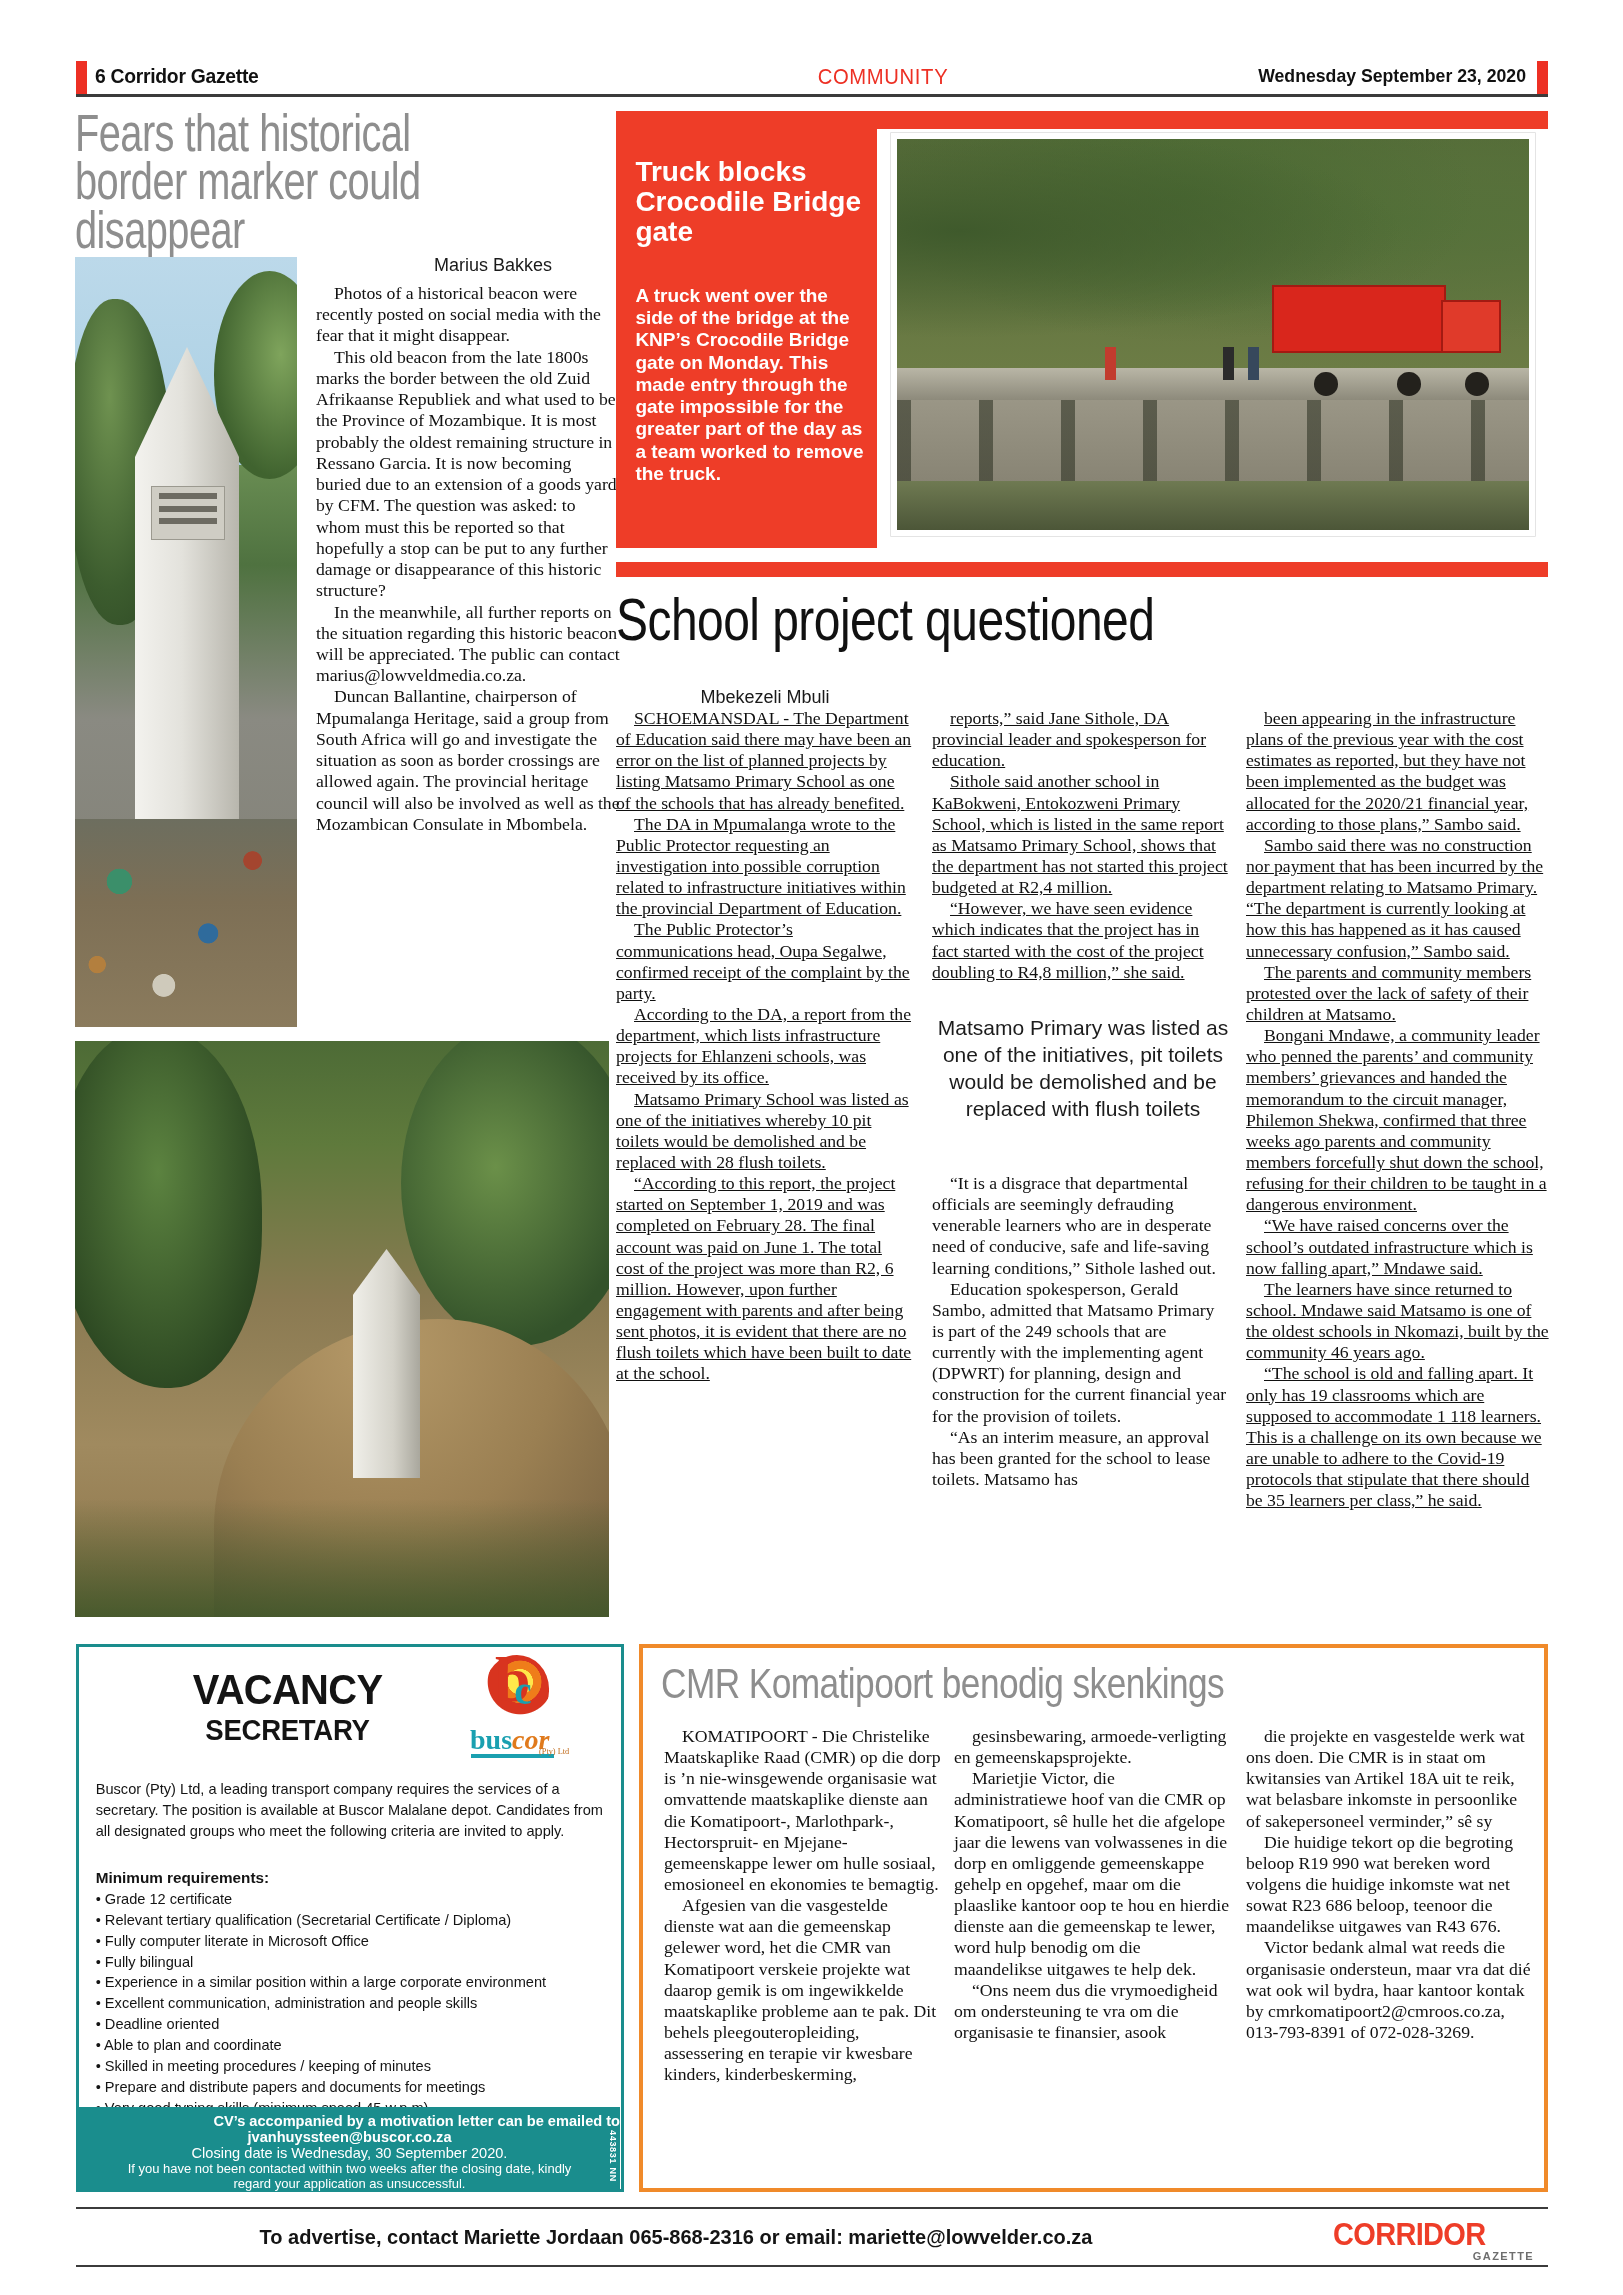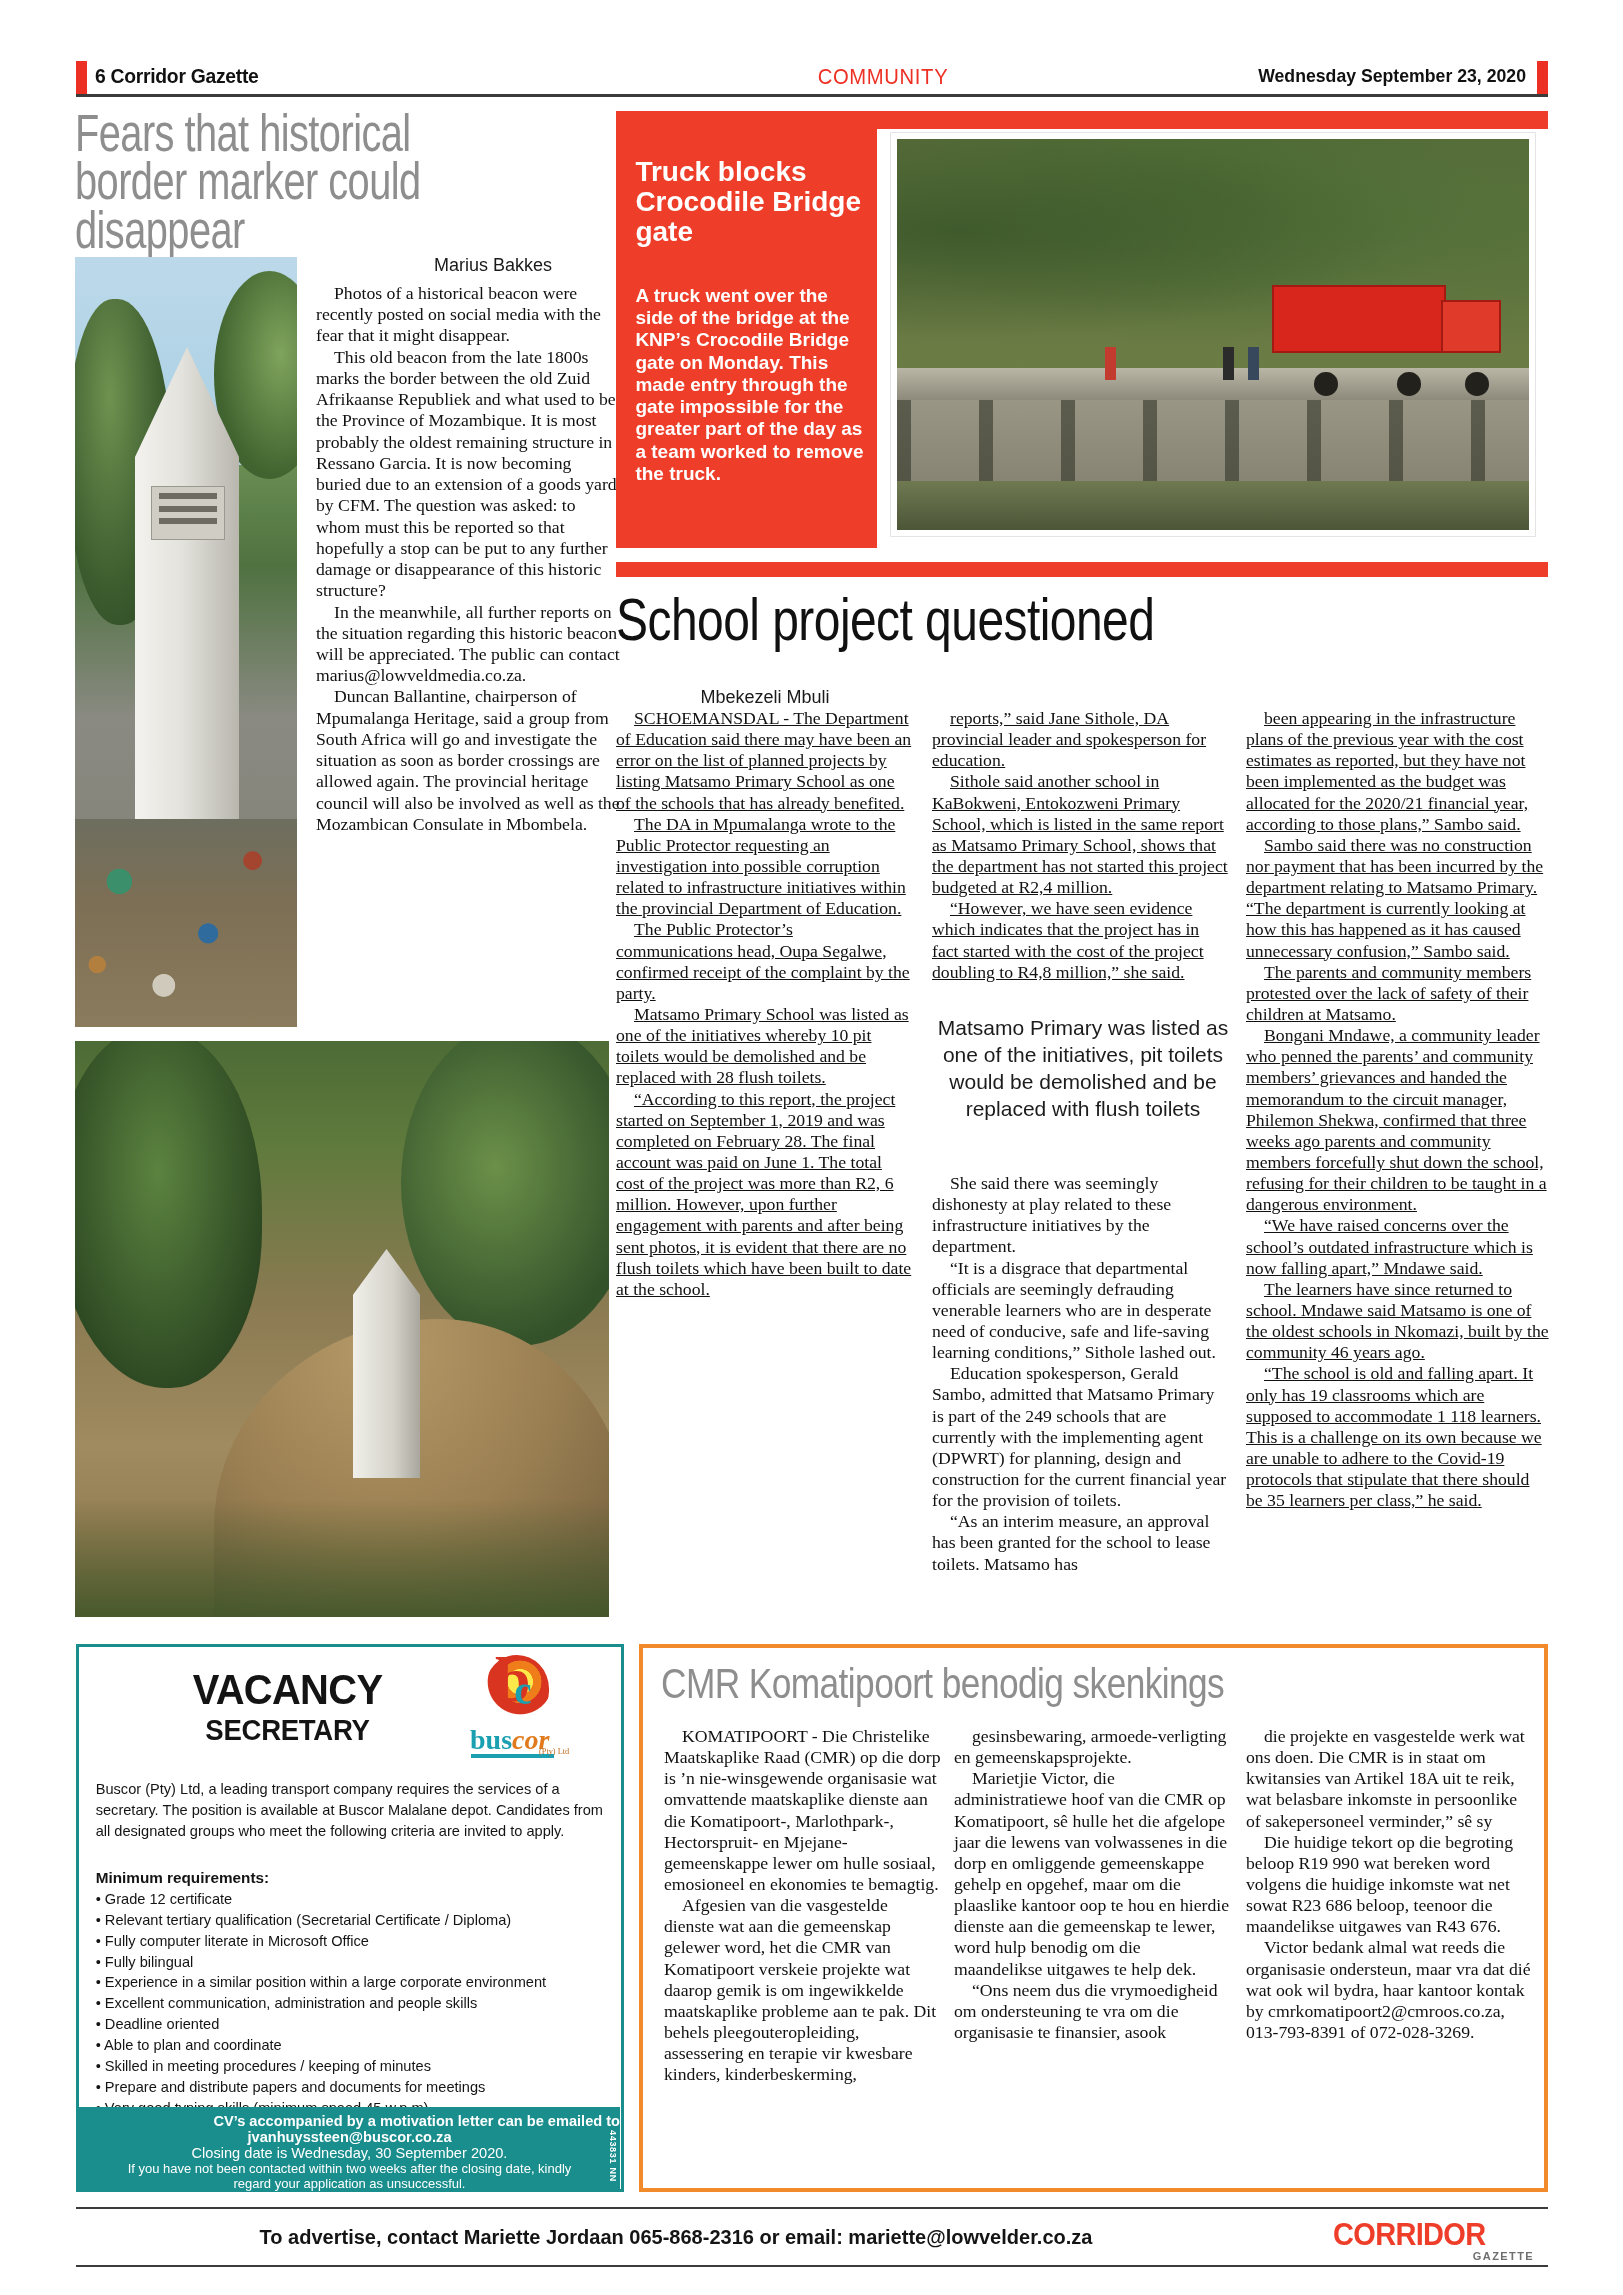--- a/index.html
+++ b/index.html
@@ -426,34 +426,34 @@
     <div class="truck-red-bottom"></div>
   </div>
 
   <div class="school-head">School project questioned</div>
   <div class="school-byline">Mbekezeli Mbuli</div>
 
   <div class="school-col sc1">
     <p>SCHOEMANSDAL - The Department of Education said there may have been an error on the list of planned projects by listing Matsamo Primary School as one of the schools that has already benefited.</p>
     <p>The DA in Mpumalanga wrote to the Public Protector requesting an investigation into possible corruption related to infrastructure initiatives within the provincial Department of Education.</p>
     <p>The Public Protector’s communications head, Oupa Segalwe, confirmed receipt of the complaint by the party.</p>
+    <p>According to the DA, a report from the department, which lists infrastructure projects for Ehlanzeni schools, was received by its office.</p>
     <p>Matsamo Primary School was listed as one of the initiatives whereby 10 pit toilets would be demolished and be replaced with 28 flush toilets.</p>
     <p>“According to this report, the project started on September 1, 2019 and was completed on February 28. The final account was paid on June 1. The total cost of the project was more than R2, 6 million. However, upon further engagement with parents and after being sent photos, it is evident that there are no flush toilets which have been built to date at the school.</p>
   </div>
 
   <div class="school-col sc2">
     <p>reports,” said Jane Sithole, DA provincial leader and spokesperson for education.</p>
     <p>Sithole said another school in KaBokweni, Entokozweni Primary School, which is listed in the same report as Matsamo Primary School, shows that the department has not started this project budgeted at R2,4 million.</p>
     <p>“However, we have seen evidence which indicates that the project has in fact started with the cost of the project doubling to R4,8 million,” she said.</p>
   </div>
 
   <div class="pullquote">Matsamo Primary was listed as one of the initiatives, pit toilets would be demolished and be replaced with flush toilets</div>
 
   <div class="sc2-after">
-    <p>She said there was seemingly dishonesty at play related to these infrastructure initiatives by the department.</p>
     <p>“It is a disgrace that departmental officials are seemingly defrauding venerable learners who are in desperate need of conducive, safe and life-saving learning conditions,” Sithole lashed out.</p>
     <p>Education spokesperson, Gerald Sambo, admitted that Matsamo Primary is part of the 249 schools that are currently with the implementing agent (DPWRT) for planning, design and construction for the current financial year for the provision of toilets.</p>
     <p>“As an interim measure, an approval has been granted for the school to lease toilets. Matsamo has</p>
   </div>
 
   <div class="school-col sc3">
     <p>been appearing in the infrastructure plans of the previous year with the cost estimates as reported, but they have not been implemented as the budget was allocated for the 2020/21 financial year, according to those plans,” Sambo said.</p>
     <p>Sambo said there was no construction nor payment that has been incurred by the department relating to Matsamo Primary. “The department is currently looking at how this has happened as it has caused unnecessary confusion,” Sambo said.</p>
     <p>The parents and community members protested over the lack of safety of their children at Matsamo.</p>
     <p>Bongani Mndawe, a community leader who penned the parents’ and community members’ grievances and handed the memorandum to the circuit manager, Philemon Shekwa, confirmed that three weeks ago parents and community members forcefully shut down the school, refusing for their children to be taught in a dangerous environment.</p>

